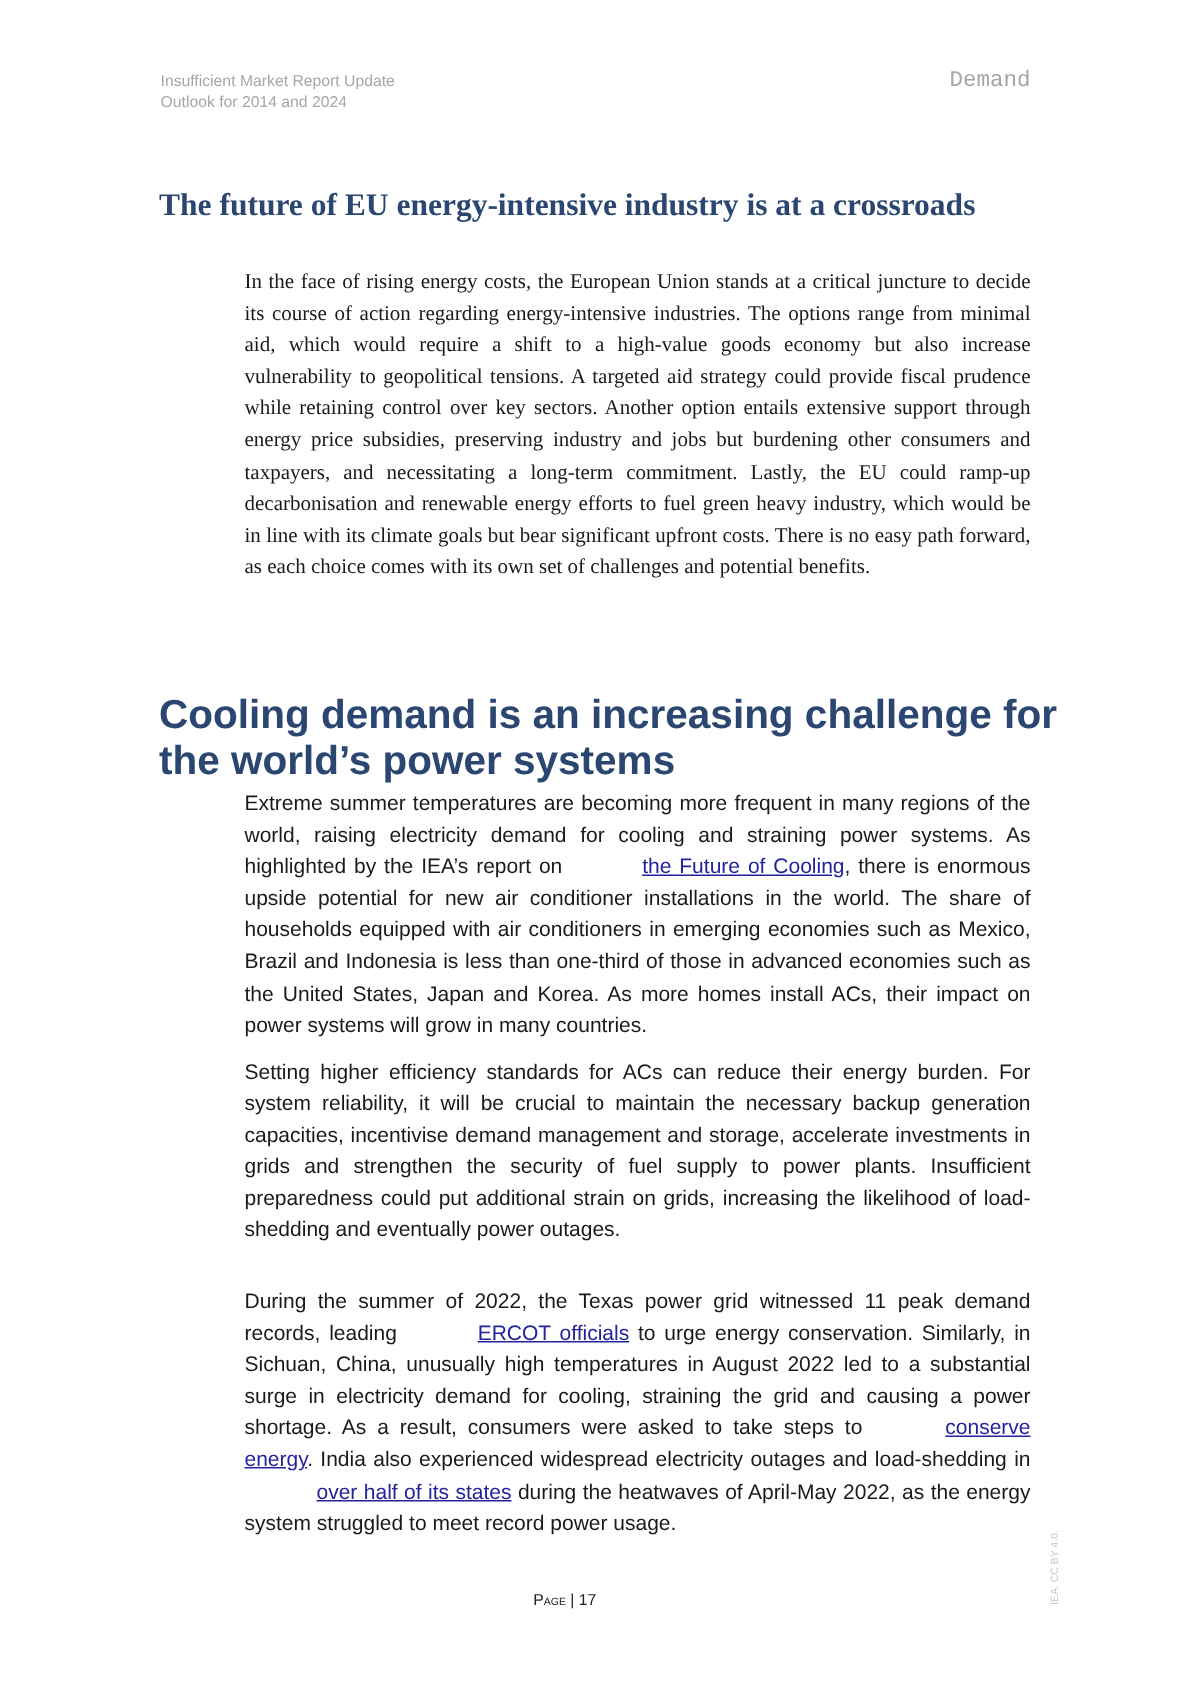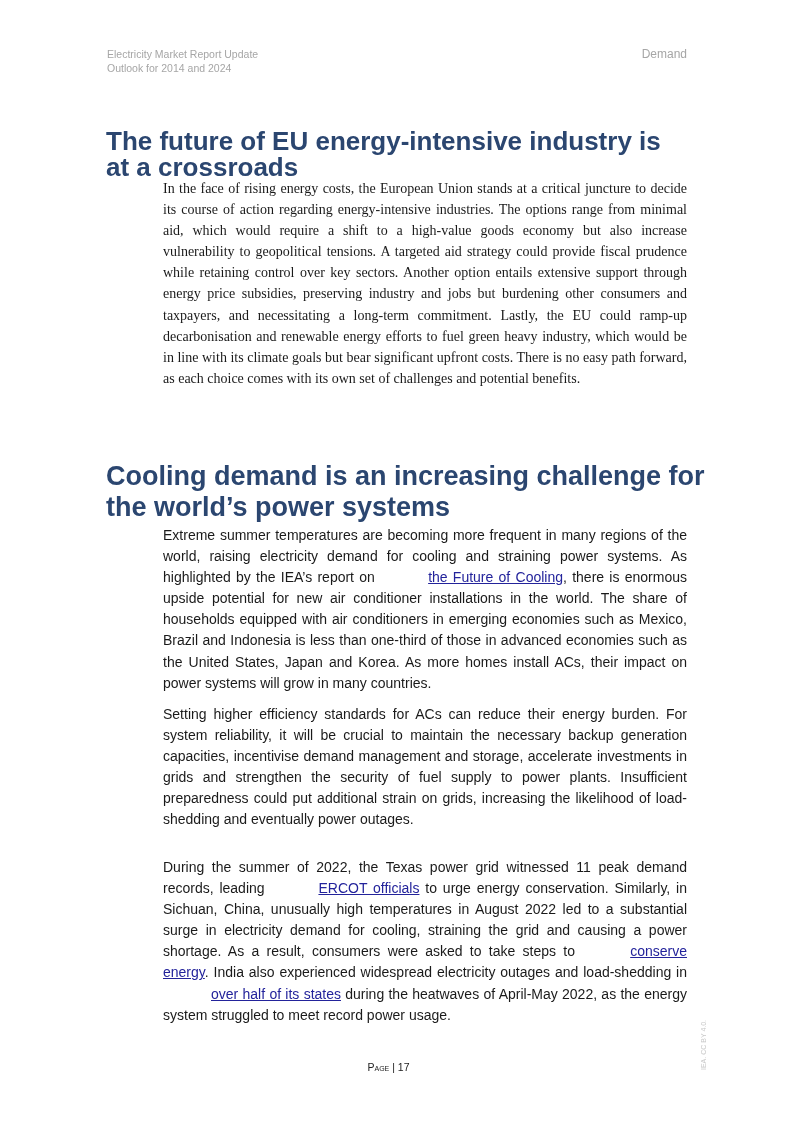--- a/index.html
+++ b/index.html
@@ -1,36 +1,36 @@
 <!DOCTYPE html>
 <html><head>
 <meta charset="utf-8">
 <style>
   html, body { margin: 0; padding: 0; background: #ffffff; }
   body { width: 793px; height: 1122px; position: relative; overflow: hidden; font-family: "Liberation Sans", sans-serif; color: #1a1a1a; }
   .header-left { position: absolute; left: 107px; top: 47px; font-size: 10.5px; line-height: 14px; color: #a6a6a6; }
-  .header-right { position: absolute; right: 106px; top: 47px; font-size: 12px; line-height: 14px; color: #a6a6a6; }
+  .header-right { position: absolute; right: 106px; top: 47px; font-size: 15px; line-height: 14px; color: #a6a6a6; font-family: Liberation Mono, monospace; }
   .h2 { position: absolute; left: 106px; width: 560px; font-weight: bold; color: #2b4670; }
-  .h2.small { top: 106px; font-size: 26px; line-height: 26px; }
+  .h2.small { top: 106px; font-size: 21px; line-height: 26px; font-family: Liberation Serif, serif; }
   .h2.large { top: 443px; font-size: 27px; line-height: 31px; width: 600px; }
   .para { position: absolute; left: 163px; width: 524px; font-size: 14px; line-height: 21.1px; text-align: justify; color: #1a1a1a; }
   .p1 { top: 164px; font-family: Liberation Serif, serif; }
   .p2 { top: 511px; }
   .p3 { top: 692px; margin-top: 12px; }
   .p4 { top: 832px; margin-top: 25px; }
   a.link { color: #23239b; text-decoration: underline; padding-left: 48px; }
-  .footer { position: absolute; left: 0; width: 753px; top: 1061px; text-align: center; font-size: 10.5px; color: #222; padding-left: 12px; }
+  .footer { position: absolute; left: 0; width: 753px; top: 1061px; text-align: center; font-size: 10.5px; color: #222; }
   .footer .sc { font-variant: small-caps; }
   .license { position: absolute; left: 700px; top: 1070px; transform: rotate(-90deg); transform-origin: left top; font-size: 7px; color: #c8c8c8; white-space: nowrap; }
 </style>
 </head>
 <body>
 
 <div class="header-left">
-  <div>Electricity Market Report Update</div>
+  <div>Insufficient Market Report Update</div>
   <div>Outlook for 2014 and 2024</div>
 </div>
 <div class="header-right">Demand</div>
 
 <h2 class="h2 small">The future of EU energy-intensive industry is at a crossroads</h2>
 <p class="para p1">In the face of rising energy costs, the European Union stands at a critical juncture to decide its course of action regarding energy-intensive industries. The options range from minimal aid, which would require a shift to a high-value goods economy but also increase vulnerability to geopolitical tensions. A targeted aid strategy could provide fiscal prudence while retaining control over key sectors. Another option entails extensive support through energy price subsidies, preserving industry and jobs but burdening other consumers and taxpayers, and necessitating a long-term commitment. Lastly, the EU could ramp-up decarbonisation and renewable energy efforts to fuel green heavy industry, which would be in line with its climate goals but bear significant upfront costs. There is no easy path forward, as each choice comes with its own set of challenges and potential benefits.</p>
 
 <h1 class="h2 large">Cooling demand is an increasing challenge for the world’s power systems</h1>
 
 <p class="para p2"><span>Extreme summer temperatures are becoming more frequent in many regions of the world, raising electricity demand for cooling and straining power systems. As highlighted by the IEA’s report on </span><a class="link">the Future of Cooling</a><span>, there is enormous upside potential for new air conditioner installations in the world. The share of households equipped with air conditioners in emerging economies such as Mexico, Brazil and Indonesia is less than one-third of those in advanced economies such as the United States, Japan and Korea. As more homes install ACs, their impact on power systems will grow in many countries.</span></p>

